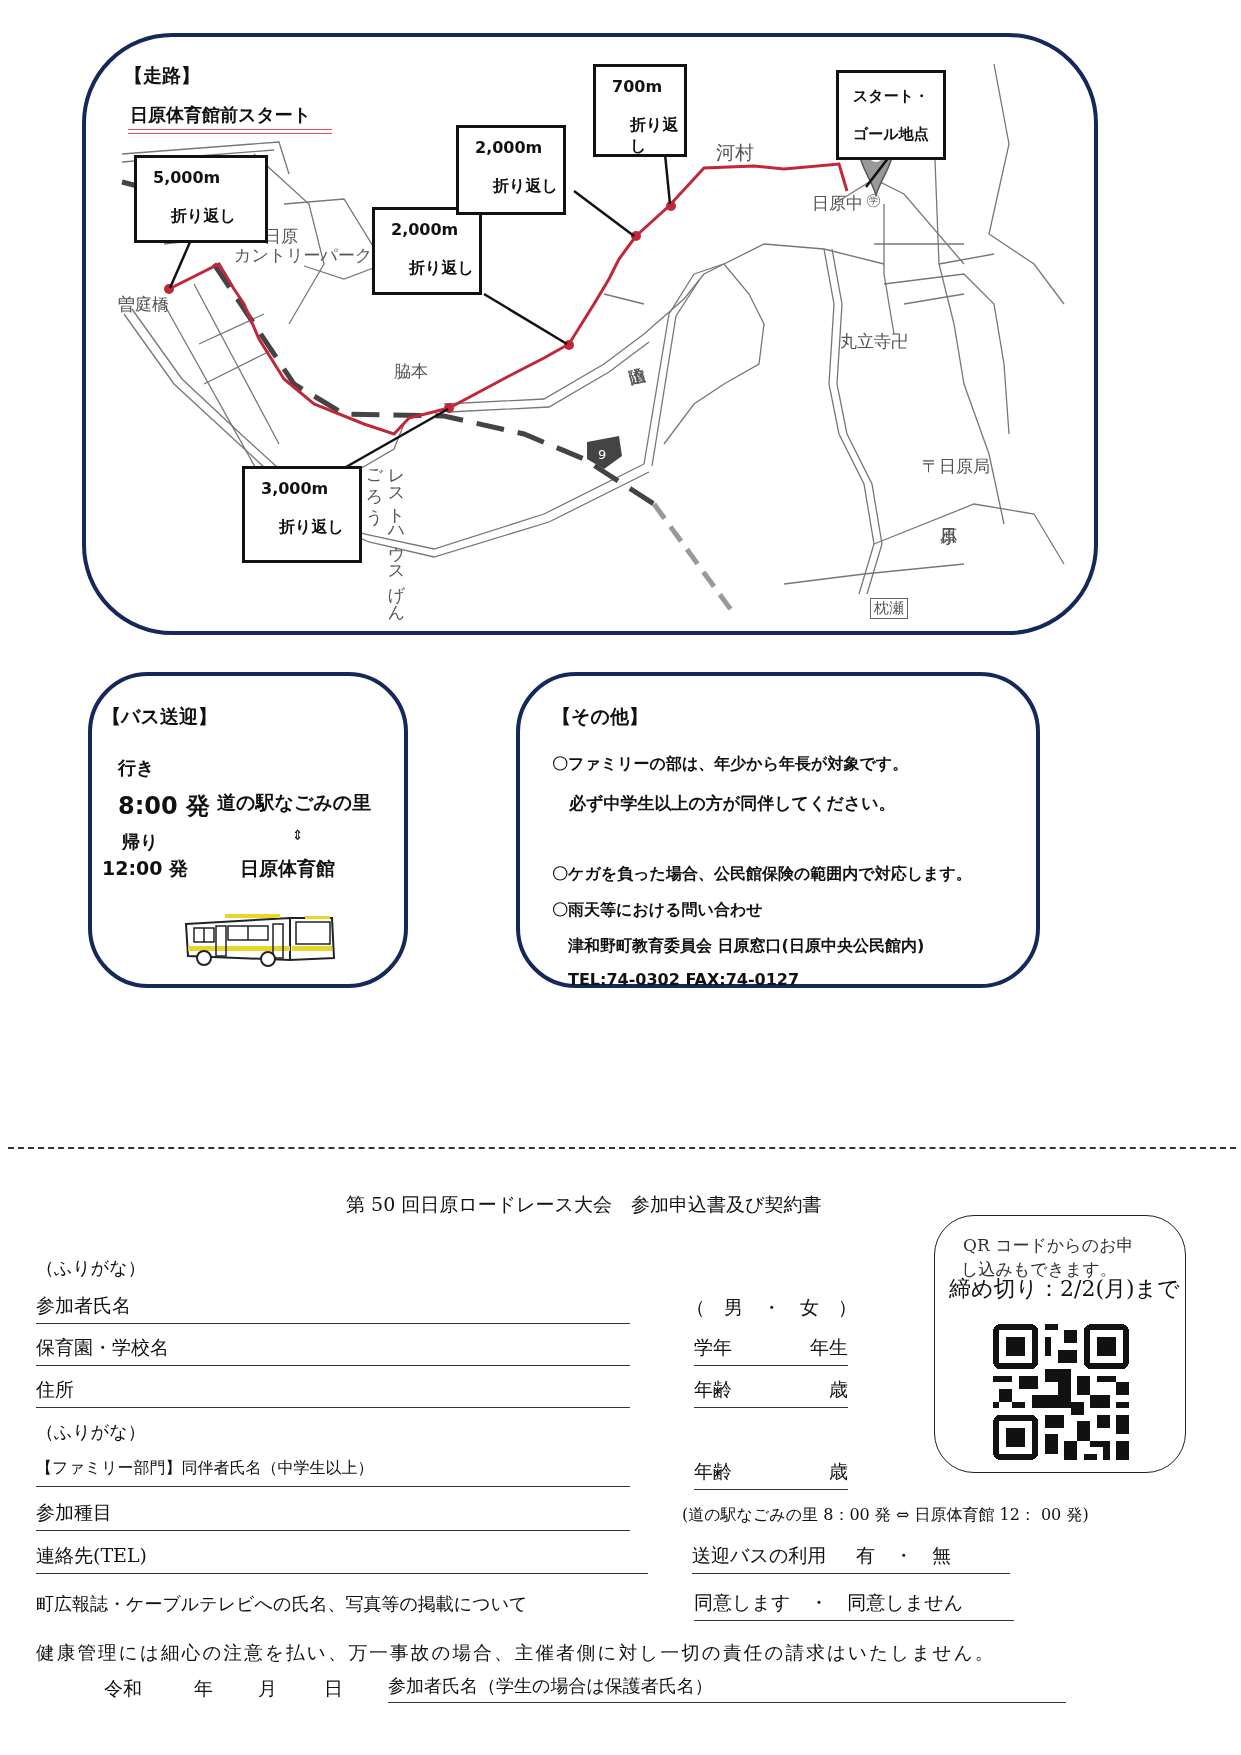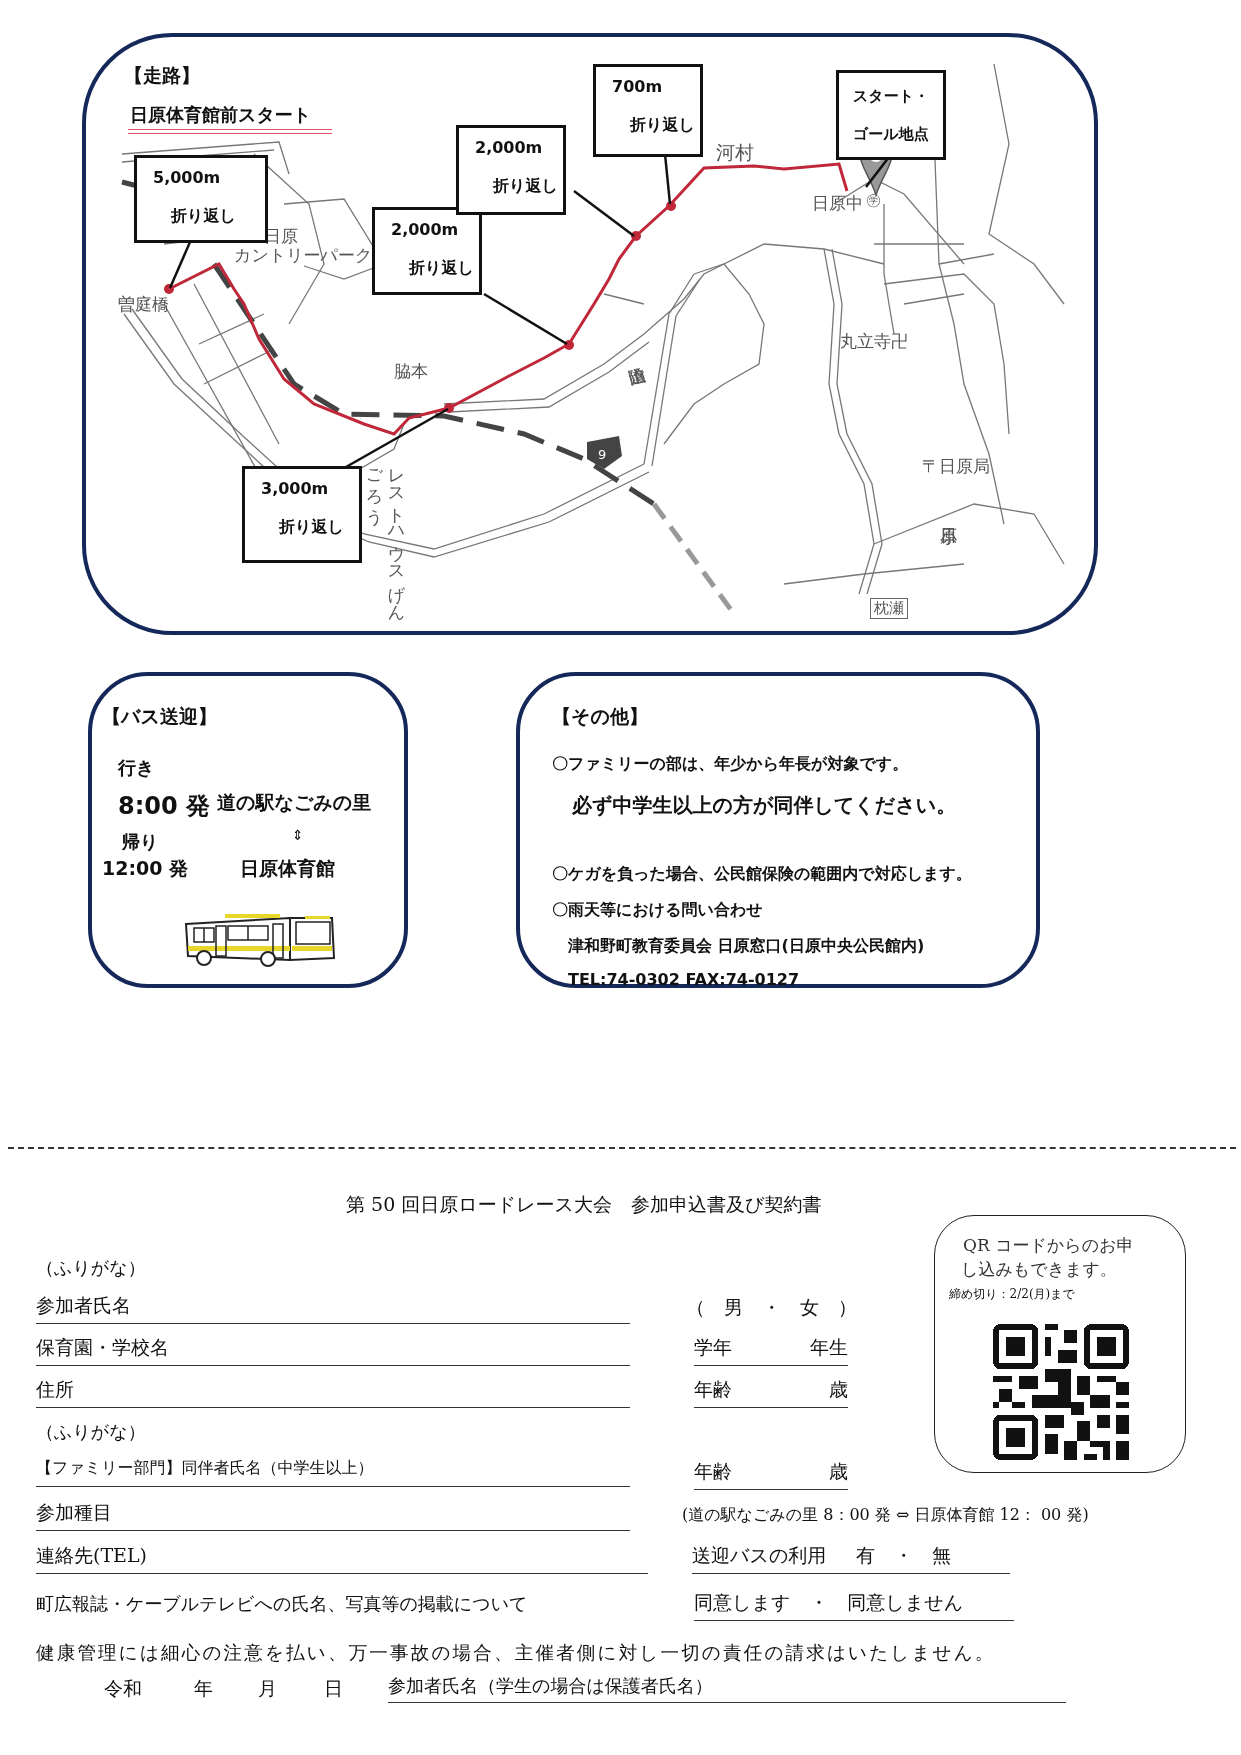--- a/index.html
+++ b/index.html
@@ -115,21 +115,21 @@
     <span class="l2">折り返し</span>
   </div>
   <div class="callout" style="left:286px; top:170px; width:110px; height:88px;padding-left:40px;">
     <span class="l1">2,000m</span>
     <span class="l2">折り返し</span>
   </div>
   <div class="callout" style="left:370px; top:88px; width:110px; height:90px;">
     <span class="l1">2,000m</span>
     <span class="l2">折り返し</span>
   </div>
-  <div class="callout" style="left:507px; top:27px; width:110px; height:93px;">
+  <div class="callout" style="left:507px; top:27px; width:94px; height:93px;">
     <span class="l1">700m</span>
     <span class="l2">折り返し</span>
   </div>
   <div class="callout" style="left:156px; top:429px; width:120px; height:97px;padding-left:21px;">
     <span class="l1">3,000m</span>
     <span class="l2">折り返し</span>
   </div>
   <div class="callout" style="left:750px; top:33px; width:110px; height:90px; font-size:15px;">
     <span class="abs" style="left:14px; top:14px;">スタート・</span>
     <span class="abs" style="left:14px; top:52px;">ゴール地点</span>
@@ -163,21 +163,21 @@
     </g>
     <circle cx="24" cy="50" r="7" fill="#fff" stroke="#222" stroke-width="2"></circle>
     <circle cx="88" cy="51" r="7" fill="#fff" stroke="#222" stroke-width="2"></circle>
   </svg>
 </div>
 
 <div class="navy-box" style="left:516px; top:752px; width:506px; height:0;"></div>
 <div class="navy-box" style="left:516px; top:672px; width:524px; height:316px; border-radius:60px;">
   <div class="abs gothic" style="left:32px; top:28px; font-size:19px;">【その他】</div>
   <div class="abs gothic" style="left:32px; top:78px; font-size:16px; white-space:pre;">〇ファミリーの部は、年少から年長が対象です。</div>
-  <div class="abs gothic" style="left:32px; top:116px; font-size:20px; white-space:pre;">　必ず中学生以上の方が同伴してください。</div>
+  <div class="abs gothic" style="left:32px; top:116px; font-size:17px; white-space:pre;">　必ず中学生以上の方が同伴してください。</div>
   <div class="abs gothic" style="left:32px; top:188px; font-size:16px; white-space:pre;">〇ケガを負った場合、公民館保険の範囲内で対応します。</div>
   <div class="abs gothic" style="left:32px; top:224px; font-size:16px; white-space:pre;">〇雨天等における問い合わせ</div>
   <div class="abs gothic" style="left:32px; top:260px; font-size:16px; white-space:pre;">　津和野町教育委員会 日原窓口(日原中央公民館内)</div>
   <div class="abs gothic" style="left:32px; top:294px; font-size:16px; white-space:pre;">　TEL:74-0302 FAX:74-0127</div>
 </div>
 
 <div class="abs" style="left:8px; top:1147px; width:1228px; border-top:2px dashed #333;"></div>
 
 <div class="formtext" style="left:346px; top:1192px; font-size:19px;">第 50 回日原ロードレース大会　参加申込書及び契約書</div>
 
@@ -210,21 +210,21 @@
 
 <div class="formtext" style="left:104px; top:1676px;">令和</div>
 <div class="formtext" style="left:194px; top:1676px;">年</div>
 <div class="formtext" style="left:258px; top:1676px;">月</div>
 <div class="formtext" style="left:324px; top:1676px;">日</div>
 <div class="formline" style="left:388px; top:1674px; width:678px; height:28px; font-size:18px;"><span>参加者氏名（学生の場合は保護者氏名）</span></div>
 
 <div class="abs" style="left:934px; top:1215px; width:252px; height:258px; border:1.5px solid #222; border-radius:40px; box-sizing:border-box; background:#fff;">
   <div class="abs mincho" style="left:28px; top:18px; font-size:17px; color:#333;">QR コードからのお申</div>
   <div class="abs mincho" style="left:26px; top:42px; font-size:17px; color:#333;">し込みもできます。</div>
-  <div class="abs mincho" style="left:14px; top:70px; font-size:12px; color:#111;">締め切り：2/2(月)まで</div>
+  <div class="abs mincho" style="left:14px; top:58px; font-size:22px; color:#111;">締め切り：2/2(月)まで</div>
   <svg class="abs" style="left:58px; top:108px;" width="136" height="136" viewBox="0 0 21 21" shape-rendering="crispEdges">
     <g fill="#111">
       <rect x="0" y="0" width="7" height="7" rx="1.2"></rect>
         <rect x="1" y="1" width="5" height="5" fill="#fff"></rect>
         <rect x="2" y="2" width="3" height="3"></rect>
       <rect x="14" y="0" width="7" height="7" rx="1.2"></rect>
         <rect x="15" y="1" width="5" height="5" fill="#fff"></rect>
         <rect x="16" y="2" width="3" height="3"></rect>
       <rect x="0" y="14" width="7" height="7" rx="1.2"></rect>
         <rect x="1" y="15" width="5" height="5" fill="#fff"></rect>

